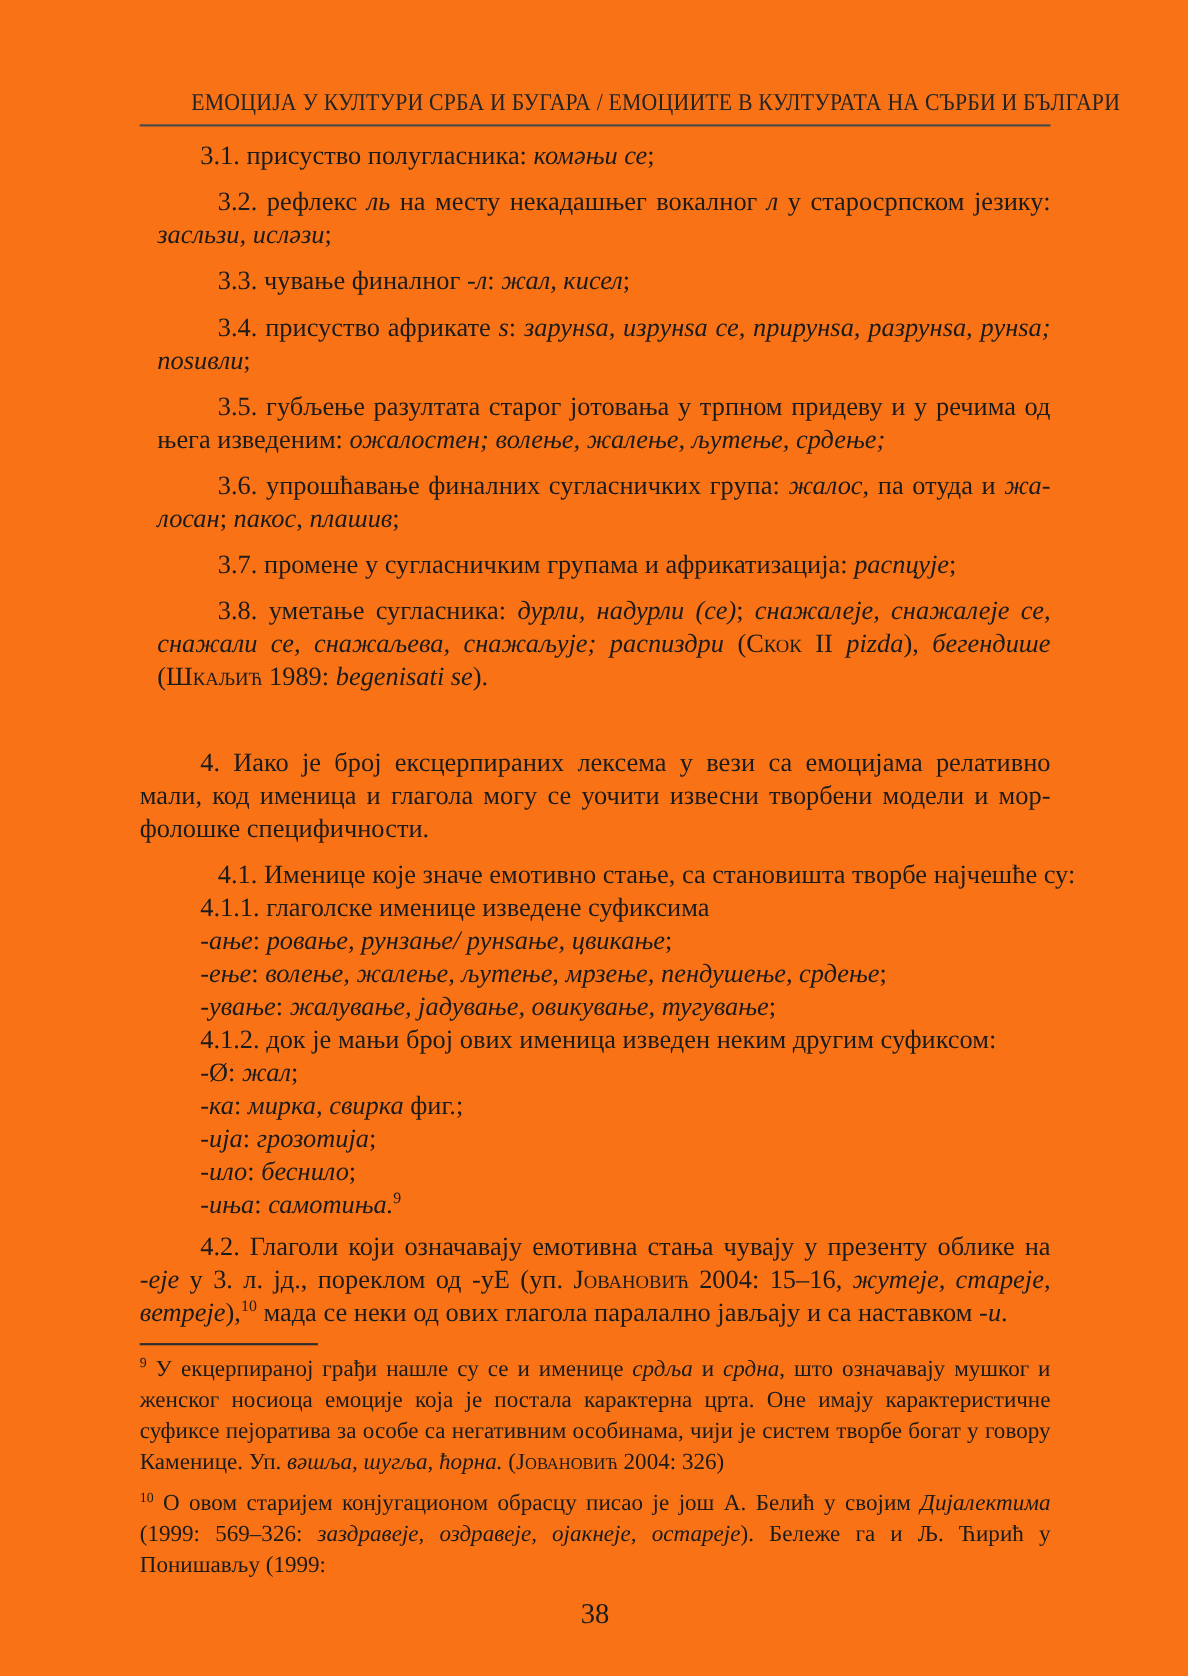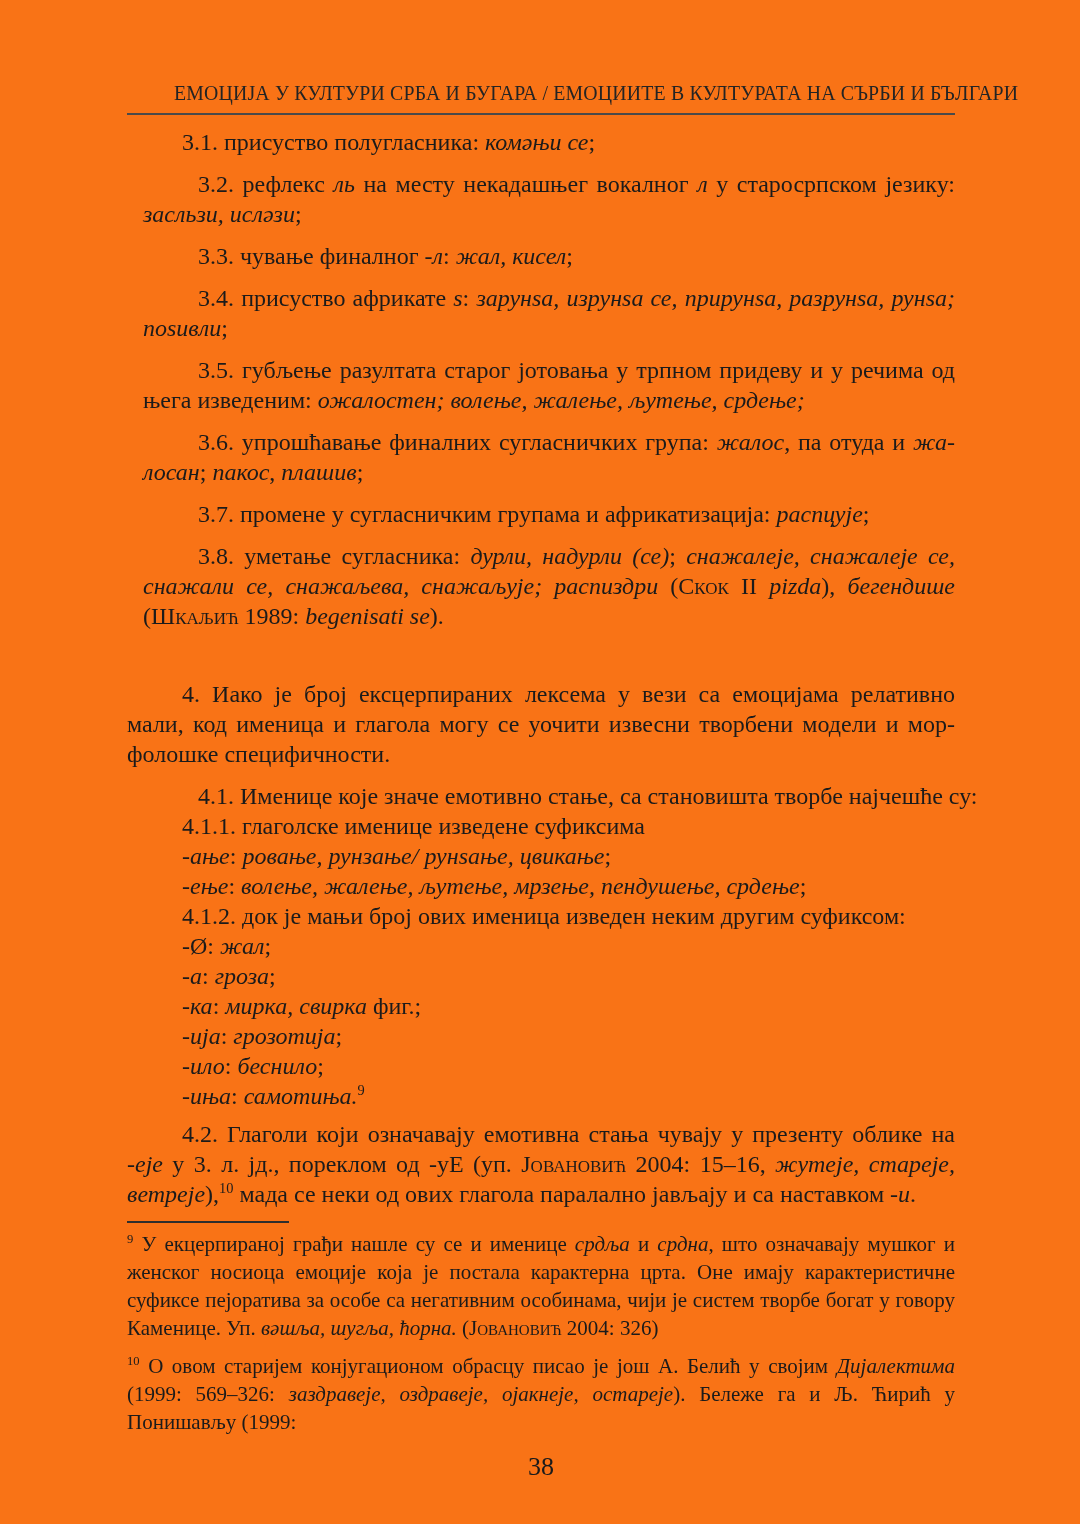--- a/index.html
+++ b/index.html
@@ -84,23 +84,23 @@
         <div class="para mt12"><span>3.4. присуство африкате </span><span class="i">ѕ</span><span>: </span><span class="i">зарунѕа, изрунѕа се, прирунѕа, разрунѕа, рунѕа; поѕивли</span><span>;</span></div>
         <div class="para mt12"><span>3.5. губљење разултата старог јотовања у трпном придеву и у речима од њега изведеним: </span><span class="i">ожалостен; волење, жалење, љутење, срдење;</span></div>
         <div class="para mt12"><span>3.6. упрошћавање финалних сугласничких група: </span><span class="i">жалос</span><span>, па отуда и </span><span class="i">жа­лосан</span><span>; </span><span class="i">пакос</span><span>, </span><span class="i">плашив</span><span>;</span></div>
         <div class="para mt12"><span>3.7. промене у сугласничким групама и африкатизација: </span><span class="i">распцује</span><span>;</span></div>
         <div class="para mt12"><span>3.8. уметање сугласника: </span><span class="i">дурли, надурли (се)</span><span>; </span><span class="i">снажалеје, снажалеје се, снажали се, снажаљева, снажаљује; распиздри</span><span> (</span><span class="sc">Скок</span><span> II </span><span class="i">pizda</span><span>), </span><span class="i">бегендише</span><span> (</span><span class="sc">Шкаљић</span><span> 1989: </span><span class="i">begenisati se</span><span>).</span></div>
         <div class="para mt48"><span>4. Иако је број ексцерпираних лексема у вези са емоцијама релативно мали, код именица и глагола могу се уочити извесни творбени модели и мор­фолошке специфичности.</span></div>
         <div class="line mt12"><span>4.1. Именице које значе емотивно стање, са становишта творбе најчешће су:</span></div>
         <div class="line"><span>4.1.1. глаголске именице изведене суфиксима</span></div>
         <div class="line"><span class="i">-ање</span><span>: </span><span class="i">ровање, рунзање/ рунѕање, цвикање</span><span>;</span></div>
         <div class="line"><span class="i">-ење</span><span>: </span><span class="i">волење, жалење, љутење, мрзење, пендушење, срдење</span><span>;</span></div>
+        <div class="line"><span class="i">-ување</span><span>: </span><span class="i">жалување, јадување, овикување, тугување</span><span>;</span></div>
         <div class="line"><span>4.1.2. док је мањи број ових именица изведен неким другим суфиксом:</span></div>
         <div class="line"><span>-Ø: </span><span class="i">жал</span><span>;</span></div>
-        <div class="line"><span class="i">-а</span><span>: </span><span class="i">гроза</span><span>;</span></div>
         <div class="line"><span class="i">-ка</span><span>: </span><span class="i">мирка, свирка</span><span> фиг.;</span></div>
         <div class="line"><span class="i">-ија</span><span>: </span><span class="i">грозотија</span><span>;</span></div>
         <div class="line"><span class="i">-ило</span><span>: </span><span class="i">беснило</span><span>;</span></div>
         <div class="line"><span class="i">-иња</span><span>: </span><span class="i">самотиња.</span><span class="sup">9</span></div>
         <div class="para mt8"><span>4.2. Глаголи који означавају емотивна стања чувају у презенту облике на </span><span class="i">-еје</span><span> у 3. л. јд., пореклом од -уЕ (уп. </span><span class="sc">Јовановић</span><span> 2004: 15–16, </span><span class="i">жутеје, стареје, ветреје</span><span>),</span><span class="sup">10</span><span> мада се неки од ових глагола паралално јављају и са наставком </span><span class="i">-и</span><span>.</span></div>
       </div>
     <div class="fn-sep"></div>
     <div id="footnotes" class="footnotes">
         <div class="fn"><span class="sup">9</span><span> У екцерпираној грађи нашле су се и именице </span><span class="i">срдља</span><span> и </span><span class="i">срдна</span><span>, што означавају мушког и женског носиоца емоције која је постала карактерна црта. Оне имају карактеристичне суфиксе пејоратива за особе са негативним особинама, чији је систем творбе богат у говору Каменице. Уп. </span><span class="i">вәшља, шугља, ћорна.</span><span> (</span><span class="sc">Јовановић</span><span> 2004: 326)</span></div>
         <div class="fn"><span class="sup">10</span><span> О овом старијем конјугационом обрасцу писао је још А. Белић у својим </span><span class="i">Дијалектима</span><span> (1999: 569–326: </span><span class="i">заздравеје, оздравеје, ојакнеје, остареје</span><span>). Бележе га и Љ. Ћирић у Понишављу (1999:</span></div>

